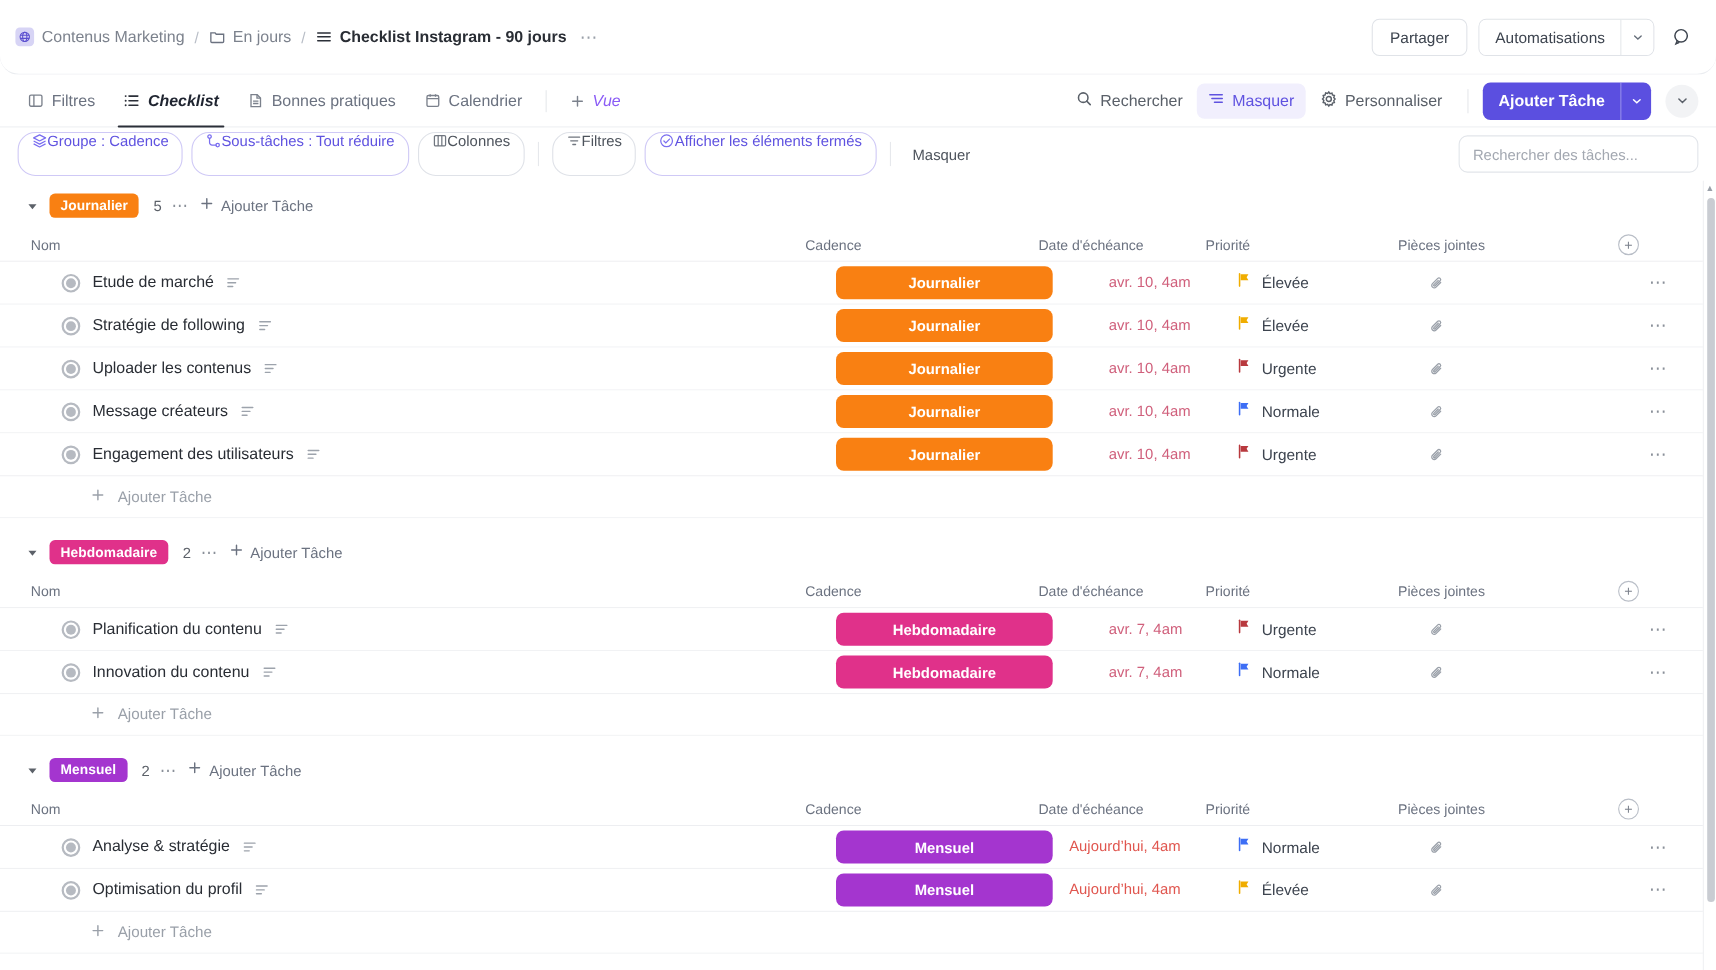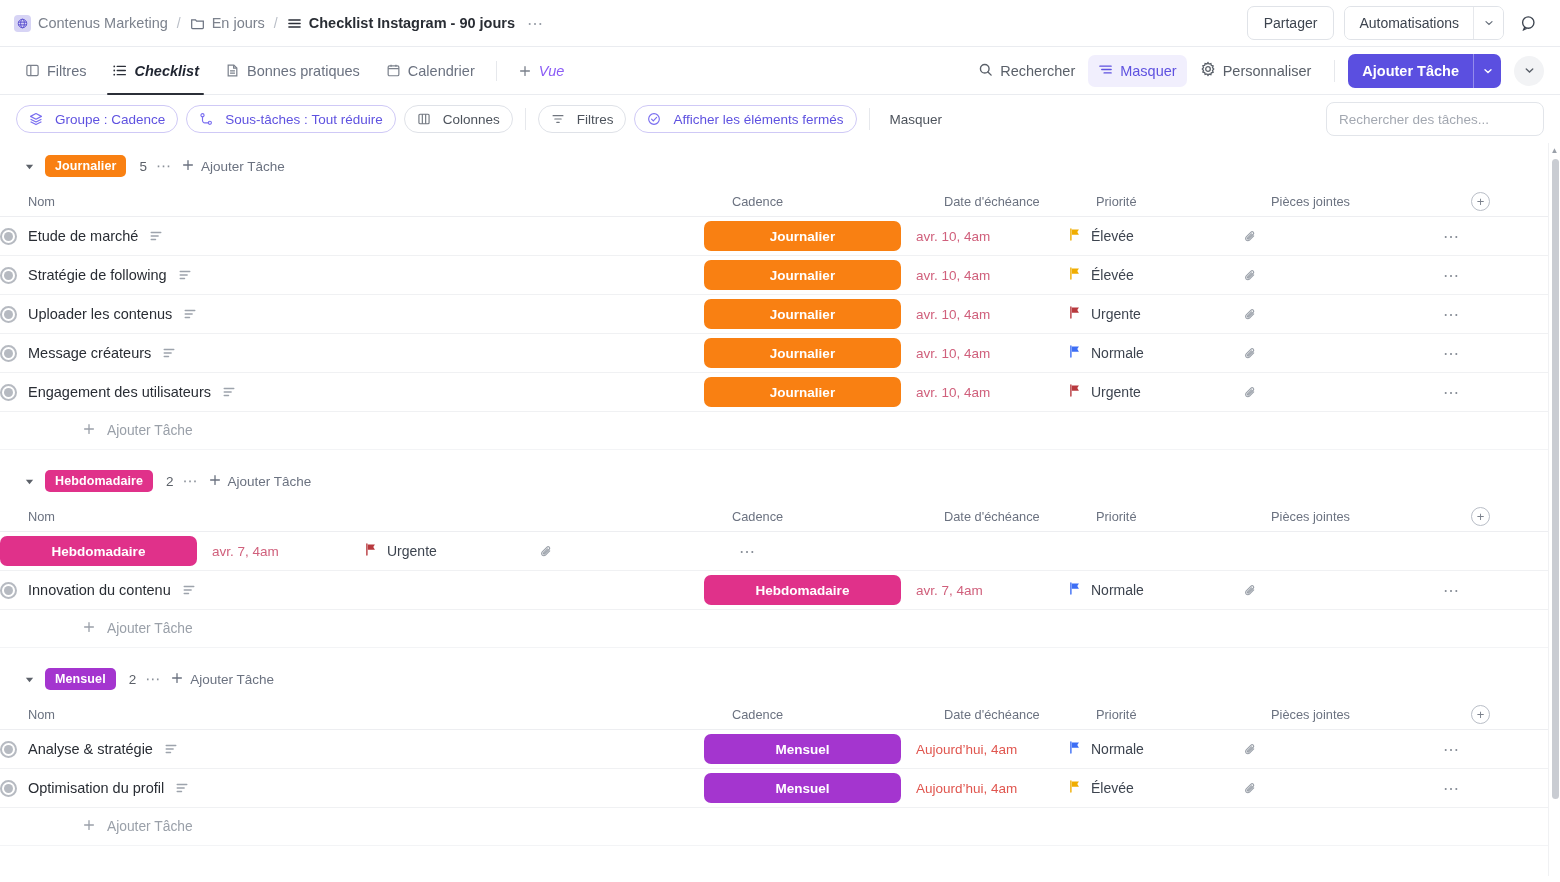--- a/index.html
+++ b/index.html
@@ -7,25 +7,26 @@
     margin: 0; padding: 0;
     width: 1560px; height: 882px;
     background: #ffffff;
     font-family: "Liberation Sans", sans-serif;
     color: #292d34;
     overflow: hidden;
   }
 
   
   .topbar {
-    height: 47px;
+    height: 68px;
     display: flex; align-items: center;
     padding: 0 16px 0 14px;
     border-bottom: 1px solid #eaecf0;
     background: #fff;
+    border-radius: 17px;
   }
   .crumbs { display: flex; align-items: center; gap: 8px; flex: 1; min-width: 0; }
   .crumb { display: flex; align-items: center; gap: 7px; font-size: 14.5px; }
   .crumb-label { color: #7c828d; }
   .crumb.active .crumb-label { color: #292d34; font-weight: 600; }
   .crumb-sep { color: #b9bec7; font-size: 14px; padding: 0 1px; }
   .globe {
     width: 17px; height: 17px; border-radius: 4px;
     background: #d7d4f5; display: inline-flex; align-items: center;
     justify-content: center; color: #5b4fcf; font-size: 12px; line-height: 1;
@@ -86,21 +87,21 @@
     display: flex; align-items: center; justify-content: center; color: #5a6069;
     margin-left: 10px; cursor: pointer;
   }
 
   
   .filterbar {
     height: 48px; display: flex; align-items: center; gap: 8px;
     padding: 0 16px 0 16px; background: #fff;
   }
   .chip {
-    display: inline-flex; align-items: center; gap: 12px; height: 28px;
+    display: inline-flex; gap: 0; height: 40px;
     padding: 0 12px; border-radius: 16px; border: 1px solid #dfe2e8;
     font-size: 13.5px; color: #4d535c; background: #fff; cursor: pointer; white-space: nowrap;
   }
   .chip.accent { border-color: #cfc9f6; color: #5f52e0; }
   .chip.accent .ic { color: #7a6ef0; }
   .chip .ic { display: inline-flex; color: #70767f; }
   .plain-link { font-size: 13.5px; color: #4d535c; padding: 0 8px; cursor: pointer; }
   .fb-sep { width: 1px; height: 22px; background: #e6e8ec; margin: 0 4px; }
   .fb-spacer { flex: 1; }
   .search-tasks {
@@ -123,21 +124,21 @@
   .gcount { font-size: 13.5px; color: #5c6169; padding-left: 4px; }
   .gdots { color: #8a9099; font-size: 15px; letter-spacing: 1px; cursor: pointer; }
   .gadd { display: inline-flex; align-items: center; gap: 6px; font-size: 13.5px; color: #6b7280; cursor: pointer; }
   .gadd .plus { font-size: 16px; color: #6b7280; line-height: 1; }
 
   .cols {
     display: flex; align-items: center; height: 30px; padding-left: 28px;
     border-bottom: 1px solid #edeef1; font-size: 12.8px; color: #6b7280;
   }
   .row {
-    display: flex; align-items: center; height: 39px; 
+    display: flex; align-items: center; height: 39px; padding-left: 56px;
     border-bottom: 1px solid #f0f1f3; background: #fff;
   }
 
   .c-name { width: 704px; display: flex; align-items: center; gap: 11px; min-width: 0; }
   .c-cad  { width: 212px; display: flex; align-items: center; }
   .c-date { width: 152px; }
   .c-prio { width: 175px; display: flex; align-items: center; gap: 9px; }
   .c-att  { width: 190px; display: flex; align-items: center; }
   .c-end  { flex: 1; display: flex; align-items: center; justify-content: flex-start; padding-left: 10px; }
 
@@ -148,21 +149,21 @@
   .statusdot i { width: 9px; height: 9px; border-radius: 50%; background: #b6bac1; display: block; }
   .taskname { font-size: 14.5px; color: #292d34; white-space: nowrap; }
   .desc-ic { display: inline-flex; color: #9da3ac; flex: none; }
 
   .cadbadge {
     width: 197px; height: 30px; border-radius: 7px; color: #fff;
     display: flex; align-items: center; justify-content: center;
     font-size: 13.5px; font-weight: 700; cursor: pointer;
   }
   .date { font-size: 13.5px; }
-  .date.pink { color: #d0607c; }
+  .date.pink { color: #d0607c; margin-left: 36px; }
   .date.red  { color: #e0564f; }
   .prio-label { font-size: 14px; color: #3d444f; }
   .clip { color: #9aa0a9; display: inline-flex; cursor: pointer; }
   .rowdots { color: #8a9099; font-size: 16px; letter-spacing: 1.5px; cursor: pointer; }
 
   .addtask-row {
     display: flex; align-items: center; gap: 11px; height: 38px;
     padding-left: 82px; font-size: 13.8px; color: #9aa0a9; cursor: pointer;
     border-bottom: 1px solid #f3f4f6;
   }
@@ -628,20 +629,31 @@
     <div class="c-name">Nom</div>
     <div class="c-cad">Cadence</div>
     <div class="c-date">Date d'échéance</div>
     <div class="c-prio">Priorité</div>
     <div class="c-att">Pièces jointes</div>
     <div class="c-end">
             <span class="plus-col">+</span>
           </div>
   </div>
         <div class="row">
+      <div class="c-name">
+        <span class="statusdot">
+              <i></i>
+            </span>
+        <span class="taskname">Planification du contenu</span>
+        <span class="desc-ic">
+              <svg width="14" height="14" viewBox="0 0 16 16" fill="none" stroke="currentColor" stroke-width="1.5" stroke-linecap="round">
+                <path d="M2.5 4h11M2.5 8h8M2.5 12h5"></path>
+              </svg>
+            </span>
+      </div>
       <div class="c-cad">
         <span class="cadbadge" style="background:#e0318a">Hebdomadaire</span>
       </div>
       <div class="c-date">
         <span class="date pink">avr. 7, 4am</span>
       </div>
       <div class="c-prio">
         <span><svg width="14" height="15" viewBox="0 0 16 16">
                 <path d="M3.3 1.6v12.8" stroke="#b8393e" stroke-width="1.6" stroke-linecap="round"></path>
                 <path d="M4.4 2.2h8.1l-1.9 3 1.9 3H4.4z" fill="#b8393e"></path>

